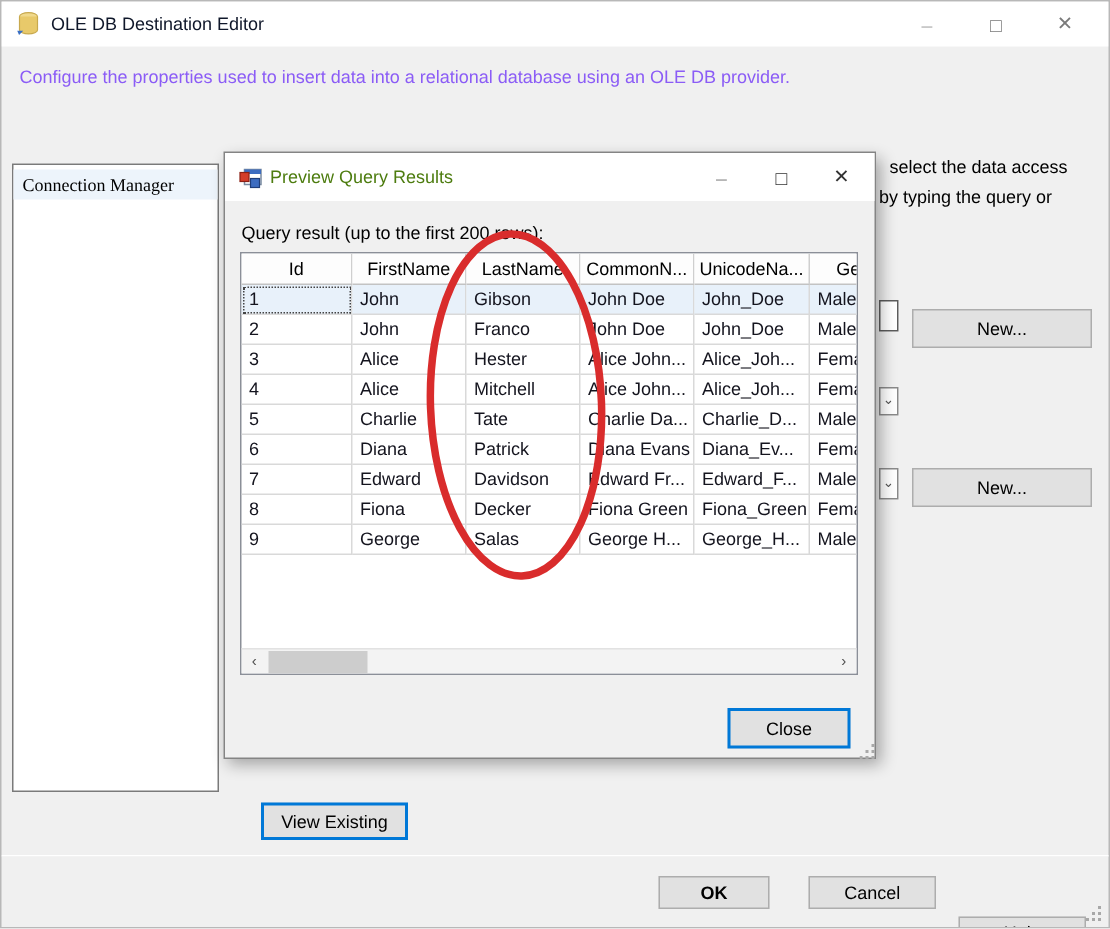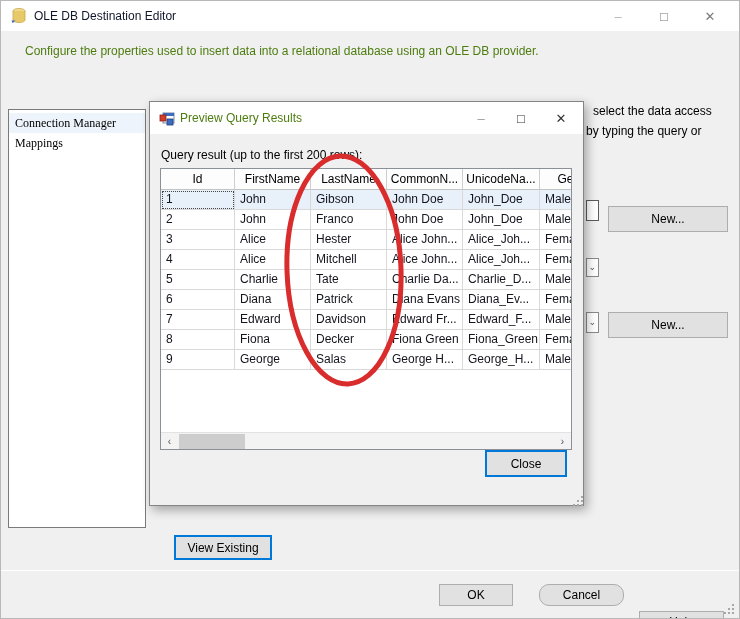--- a/index.html
+++ b/index.html
@@ -7,21 +7,21 @@
   body { font-family:"Liberation Sans","DejaVu Sans",sans-serif; font-size:12px; color:#000; }
   #app { position:relative; width:740px; height:619px; background:#f0f0f0; border:1px solid #b8b8b8; overflow:hidden; }
 
   
   .titlebar { position:absolute; left:0; top:0; width:100%; height:30px; background:#ffffff; }
   .titlebar .ttl { position:absolute; left:33px; top:8px; color:#0f172a; }
   .db-icon { position:absolute; left:9px; top:6px; width:18px; height:18px; }
   .winbtns { position:absolute; right:6px; top:0; height:30px; display:flex; }
   .wbtn { width:46px; height:30px; display:flex; align-items:center; justify-content:center; color:#7a7a7a; font-size:13px; }
   .wbtn.min { color:#b5b5b5; }
-  .desc { position:absolute; left:24px; top:43px; color:#4d7c0f; }
+  .desc { position:absolute; left:12px; top:43px; color:#8b5cf6; }
 
   .listbox { position:absolute; left:7px; top:108px; width:138px; height:419px; background:#fff; border:1px solid #7a7a7a; padding-top:3px;font-family:Liberation Serif, serif; }
   .lb-item { height:20px; line-height:20px; padding-left:6px; white-space:nowrap; overflow:hidden; }
   .lb-item.sel { background:#edf4fb; }
 
   .frag-text { position:absolute; color:#000000; white-space:nowrap; }
   .frag-box { position:absolute; background:#fff; border:1px solid #8a8a8a; }
   .frag-box .chev { position:absolute; right:2px; top:50%; transform:translateY(-58%); font-size:9px; color:#555; }
 
   .btn { position:absolute; background:#e1e1e1; border:1px solid #adadad; display:flex; align-items:center; justify-content:center; color:#000; }
@@ -48,21 +48,21 @@
   .gc { flex:none; height:100%; line-height:19px; padding-left:5px; border-right:1px solid #d9d9d9; border-bottom:1px solid #d9d9d9; white-space:nowrap; overflow:hidden; color:#14141e; }
   .gh { background:#fdfdfd; text-align:center; padding-left:0; line-height:20px; border-right:1px solid #cfcfcf; border-bottom:1px solid #c3c3c3; color:#000; }
   .c0{width:74px}.c1{width:76px}.c2{width:76px}.c3{width:76px}.c4{width:77px}.c5{width:76px}
   .fcell { outline:1px dotted #444; outline-offset:-2px; }
 
   .hscroll { position:absolute; left:0; bottom:0; width:100%; height:17px; background:#f3f3f3; border-top:1px solid #e2e2e2; }
   .hs-arrow { position:absolute; top:0; width:17px; height:17px; display:flex; align-items:center; justify-content:center; color:#505050; font-size:10px; }
   .hs-arrow.left{left:0} .hs-arrow.right{right:0}
   .hs-thumb { position:absolute; left:18px; top:1px; width:66px; height:15px; background:#cdcdcd; }
 
-  .close-btn { left:335px; top:348px; width:82px; height:27px; }
+  .close-btn { left:335px; top:370px; width:82px; height:27px; }
 
   
   #annot { position:absolute; left:0; top:0; width:740px; height:619px; z-index:20; pointer-events:none; }
 </style>
 </head>
 <body>
 
 <div id="app">
 
   <div class="titlebar">
@@ -76,43 +76,42 @@
       <div class="wbtn min">–</div>
       <div class="wbtn">□</div>
       <div class="wbtn">✕</div>
     </div>
   </div>
 
   <div class="desc">Configure the properties used to insert data into a relational database using an OLE DB provider.</div>
 
   <div class="listbox">
     <div class="lb-item sel">Connection Manager</div>
-    <div class="lb-item">Mappings</div>
   </div>
 
   <span class="frag-text" style="left:592px; top:103px;">select the data access</span>
   <span class="frag-text" style="left:585px; top:123px;">by typing the query or</span>
 
   <div class="frag-box" style="left:585px; top:199px; width:13px; height:21px; border-color:#5c5c5c;"></div>
   <div class="frag-box" style="left:585px; top:257px; width:13px; height:19px;">
       <span class="chev">⌄</span>
     </div>
   <div class="frag-box" style="left:585px; top:311px; width:13px; height:21px;">
       <span class="chev">⌄</span>
     </div>
 
   <div class="btn" style="left:607px; top:205px; width:120px; height:26px;">New...</div>
   <div class="btn" style="left:607px; top:311px; width:120px; height:26px;">New...</div>
 
   <div class="btn focus" style="left:173px; top:534px; width:98px; height:25px;">View Existing</div>
 
   <div class="sep"></div>
 
-  <div class="btn" style="left:438px; top:583px; width:74px; height:22px;">OK</div>
-  <div class="btn" style="left:538px; top:583px; width:85px; height:22px;border-radius:10px;">Cancel</div>
+  <div class="btn" style="left:438px; top:583px; width:74px; height:22px;font-weight:bold;">OK</div>
+  <div class="btn" style="left:538px; top:583px; width:85px; height:22px;">Cancel</div>
   <div class="btn" style="left:638px; top:610px; width:85px; height:22px;">Help</div>
 
   <svg class="grip" style="left:723px; top:603px;" width="11" height="11">
     <g fill="#a8a8a8">
         <rect x="8" y="0" width="2" height="2"></rect>
         <rect x="8" y="4" width="2" height="2"></rect>
         <rect x="8" y="8" width="2" height="2"></rect>
         <rect x="4" y="4" width="2" height="2"></rect>
         <rect x="4" y="8" width="2" height="2"></rect>
         <rect x="0" y="8" width="2" height="2"></rect>

